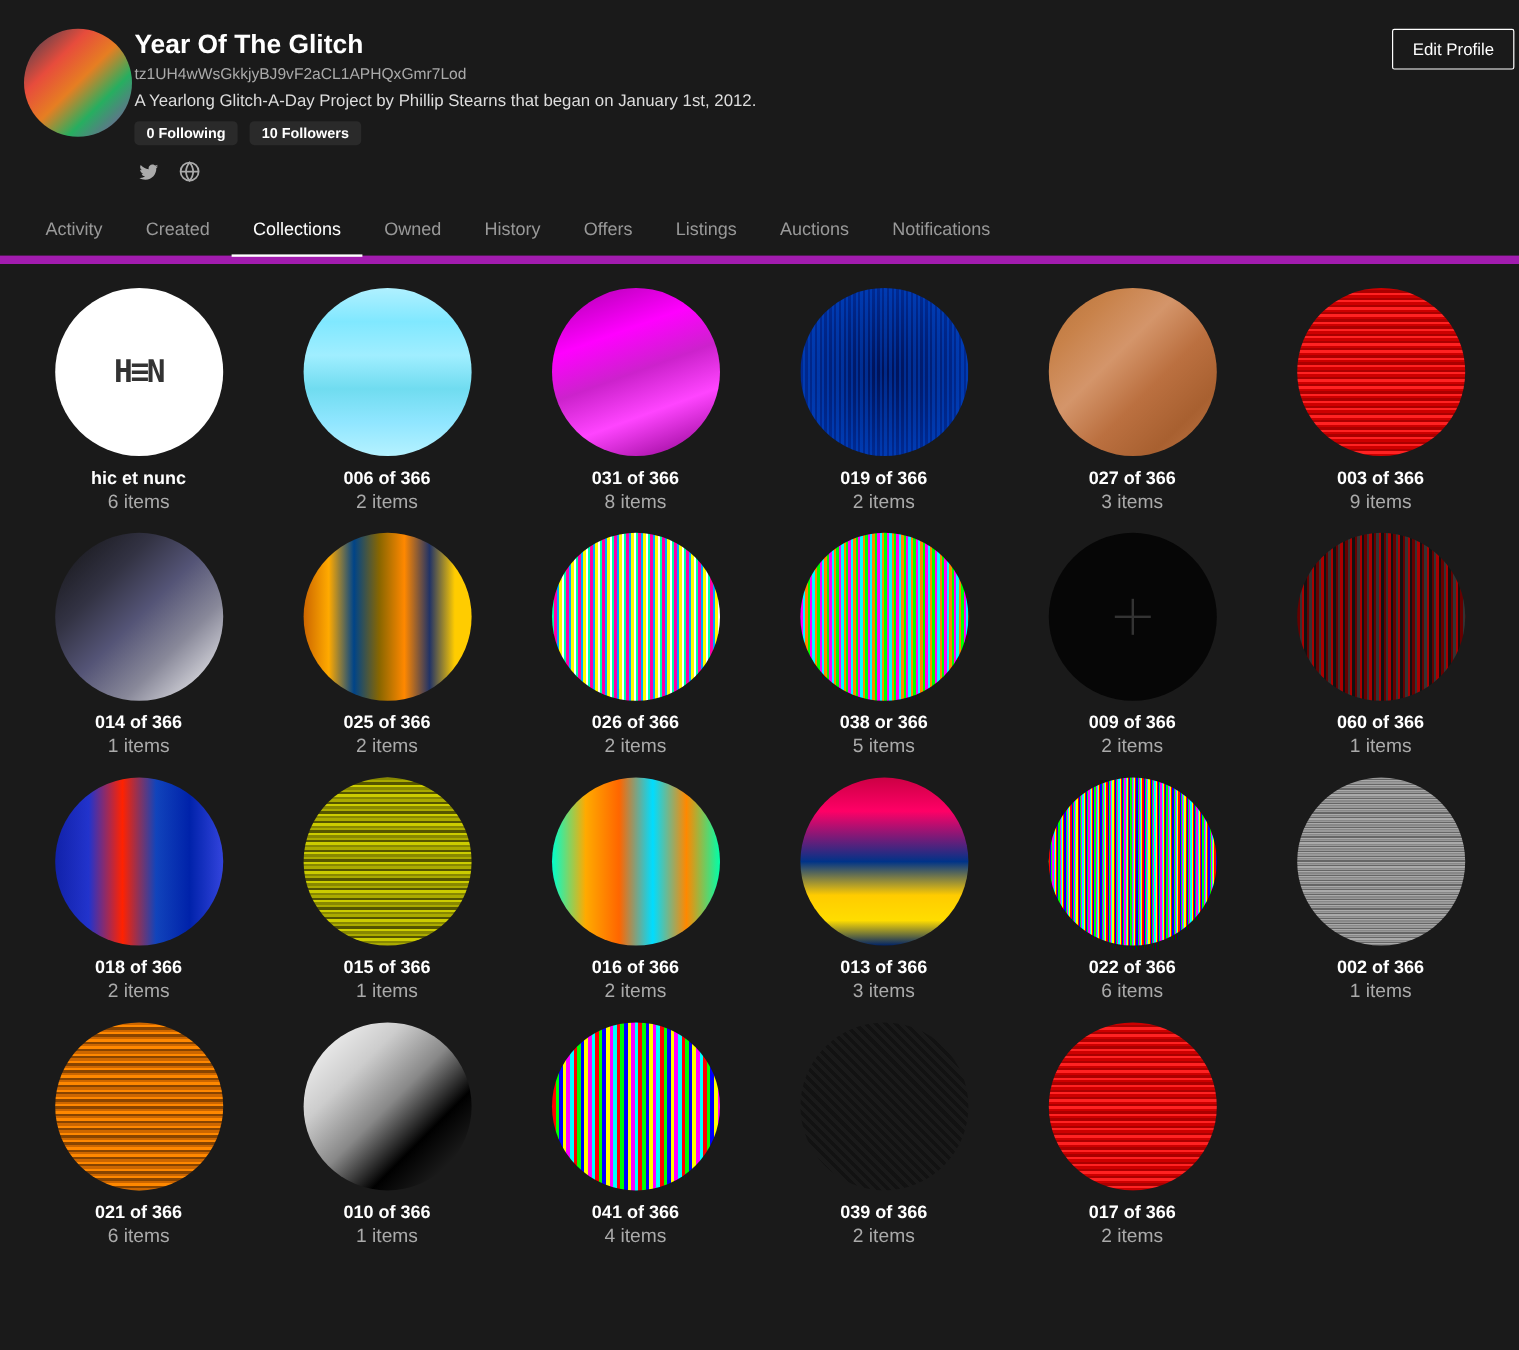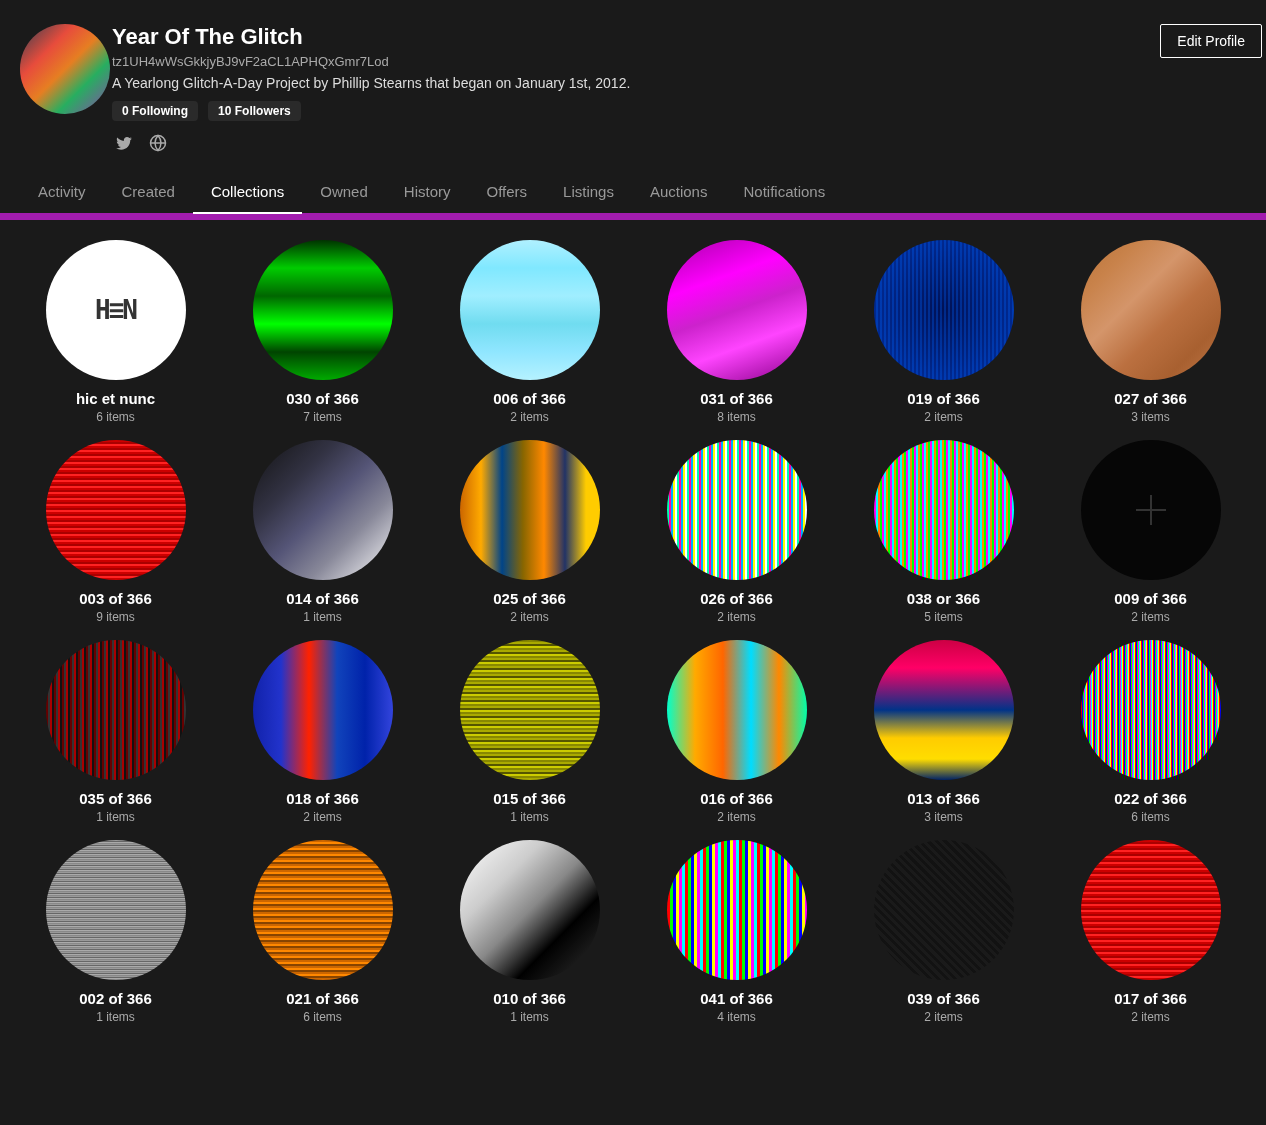--- a/index.html
+++ b/index.html
@@ -126,21 +126,21 @@
       text-align: center;
     }
     .collection-title {
       font-size: 15px;
       font-weight: 600;
       color: #fff;
       margin-bottom: 3px;
       text-align: left;
     }
     .collection-count {
-      font-size: 12px;
+      font-size: 16px;
       color: #aaa;
     }
 
     
     .c030 { background: linear-gradient(180deg, #003300 0%, #00cc00 20%, #006600 40%, #00ff00 60%, #004400 80%, #00aa00 100%); }
     .c006 { background: linear-gradient(180deg, #b0f0ff 0%, #80e8ff 20%, #a0eeff 40%, #70dcf0 60%, #90e6ff 80%, #b5f2ff 100%); }
     .c031 { background: linear-gradient(160deg, #aa00aa 0%, #ff00ff 30%, #cc22cc 50%, #ff44ff 70%, #880088 100%); }
     .c019 { background: radial-gradient(ellipse, #001155 0%, #0033aa 30%, #002288 60%, #00004d 100%); background-image: repeating-linear-gradient(90deg, transparent, transparent 2px, rgba(0,100,255,0.3) 2px, rgba(0,100,255,0.3) 4px), radial-gradient(ellipse, #001155 0%, #0033aa 100%); }
     .c027 { background: linear-gradient(135deg, #b8733a 0%, #c8824a 20%, #d4956a 40%, #bb7040 60%, #a86030 80%, #c07848 100%); }
     .c003 { background: repeating-linear-gradient(180deg, #cc0000 0px, #cc0000 2px, #aa0000 2px, #aa0000 4px, #ff2222 4px, #ff2222 6px); }
@@ -211,25 +211,20 @@
 
 <div class="collections-grid" id="collections-grid">
     <div class="collection-item">
       <div class="collection-circle hic" style="background: rgb(255, 255, 255); display: flex; align-items: center; justify-content: center;">
         <div style="color: rgb(51, 51, 51); font-size: 26px; font-weight: 900; font-family: monospace; letter-spacing: -2px;">H≡N</div>
       </div>
       <div class="collection-title">hic et nunc</div>
       <div class="collection-count">6 items</div>
     </div>
     <div class="collection-item">
-      <div class="collection-circle c030"></div>
-      <div class="collection-title">030 of 366</div>
-      <div class="collection-count">7 items</div>
-    </div>
-    <div class="collection-item">
       <div class="collection-circle c006"></div>
       <div class="collection-title">006 of 366</div>
       <div class="collection-count">2 items</div>
     </div>
     <div class="collection-item">
       <div class="collection-circle c031"></div>
       <div class="collection-title">031 of 366</div>
       <div class="collection-count">8 items</div>
     </div>
     <div class="collection-item">
@@ -270,21 +265,21 @@
     <div class="collection-item">
       <div class="collection-circle c009" style="background: rgb(6, 6, 6); position: relative;">
         <div style="position: absolute; top: 50%; left: 50%; transform: translate(-50%, -50%); width: 30px; height: 2px; background: rgb(51, 51, 51);"></div>
         <div style="position: absolute; top: 50%; left: 50%; transform: translate(-50%, -50%); width: 2px; height: 30px; background: rgb(51, 51, 51);"></div>
       </div>
       <div class="collection-title">009 of 366</div>
       <div class="collection-count">2 items</div>
     </div>
     <div class="collection-item">
       <div class="collection-circle c035"></div>
-      <div class="collection-title">035 of 366</div>
+      <div class="collection-title">060 of 366</div>
       <div class="collection-count">1 items</div>
     </div>
     <div class="collection-item">
       <div class="collection-circle c018"></div>
       <div class="collection-title">018 of 366</div>
       <div class="collection-count">2 items</div>
     </div>
     <div class="collection-item">
       <div class="collection-circle c015"></div>
       <div class="collection-title">015 of 366</div>

